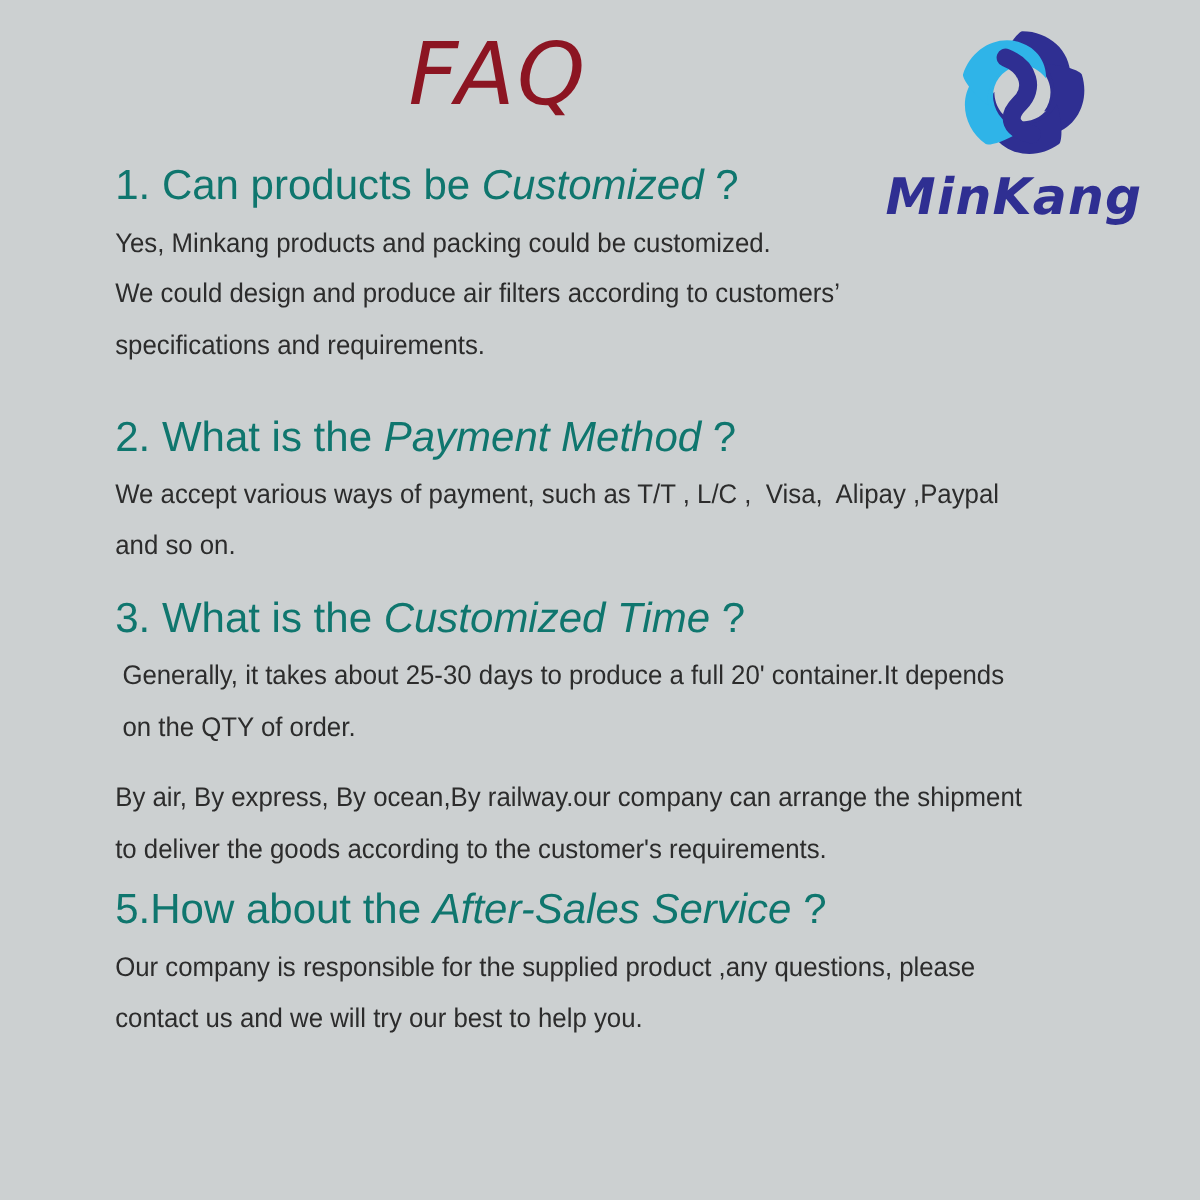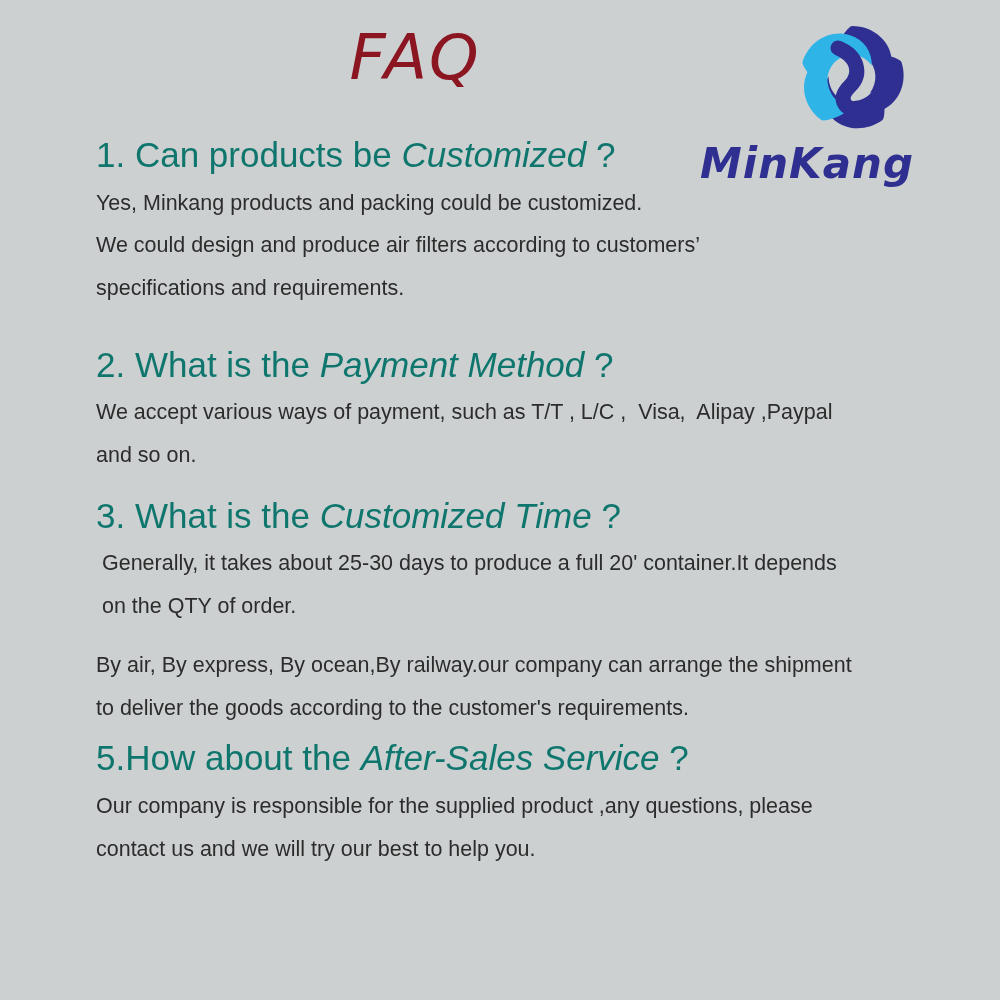--- a/index.html
+++ b/index.html
@@ -33,21 +33,21 @@
 
   .faq-title {
     position: absolute;
     left: 0;
     top: 26px;
     width: 1000px;
     text-align: center;
     font-family: "DejaVu Sans", sans-serif;
     font-style: italic;
     font-weight: 400;
-    font-size: 63px;
+    font-size: 72px;
     letter-spacing: 2px;
     color: #8c1522;
     line-height: 1;
     text-indent: -170px;
   }
 
   
   .logo-block {
     position: absolute;
     left: 700px;
@@ -60,20 +60,21 @@
     left: 88px;
     top: 0px;
     width: 128px;
     height: 128px;
   }
   .logo-wordmark {
     position: absolute;
     left: 0;
     top: 128px;
     width: 290px;
+    text-align: center;
     font-family: "DejaVu Sans", sans-serif;
     font-style: italic;
     font-weight: bold;
     font-size: 42px;
     letter-spacing: 1px;
     color: #2f2f92;
     line-height: 1.05;
   }
 
   

